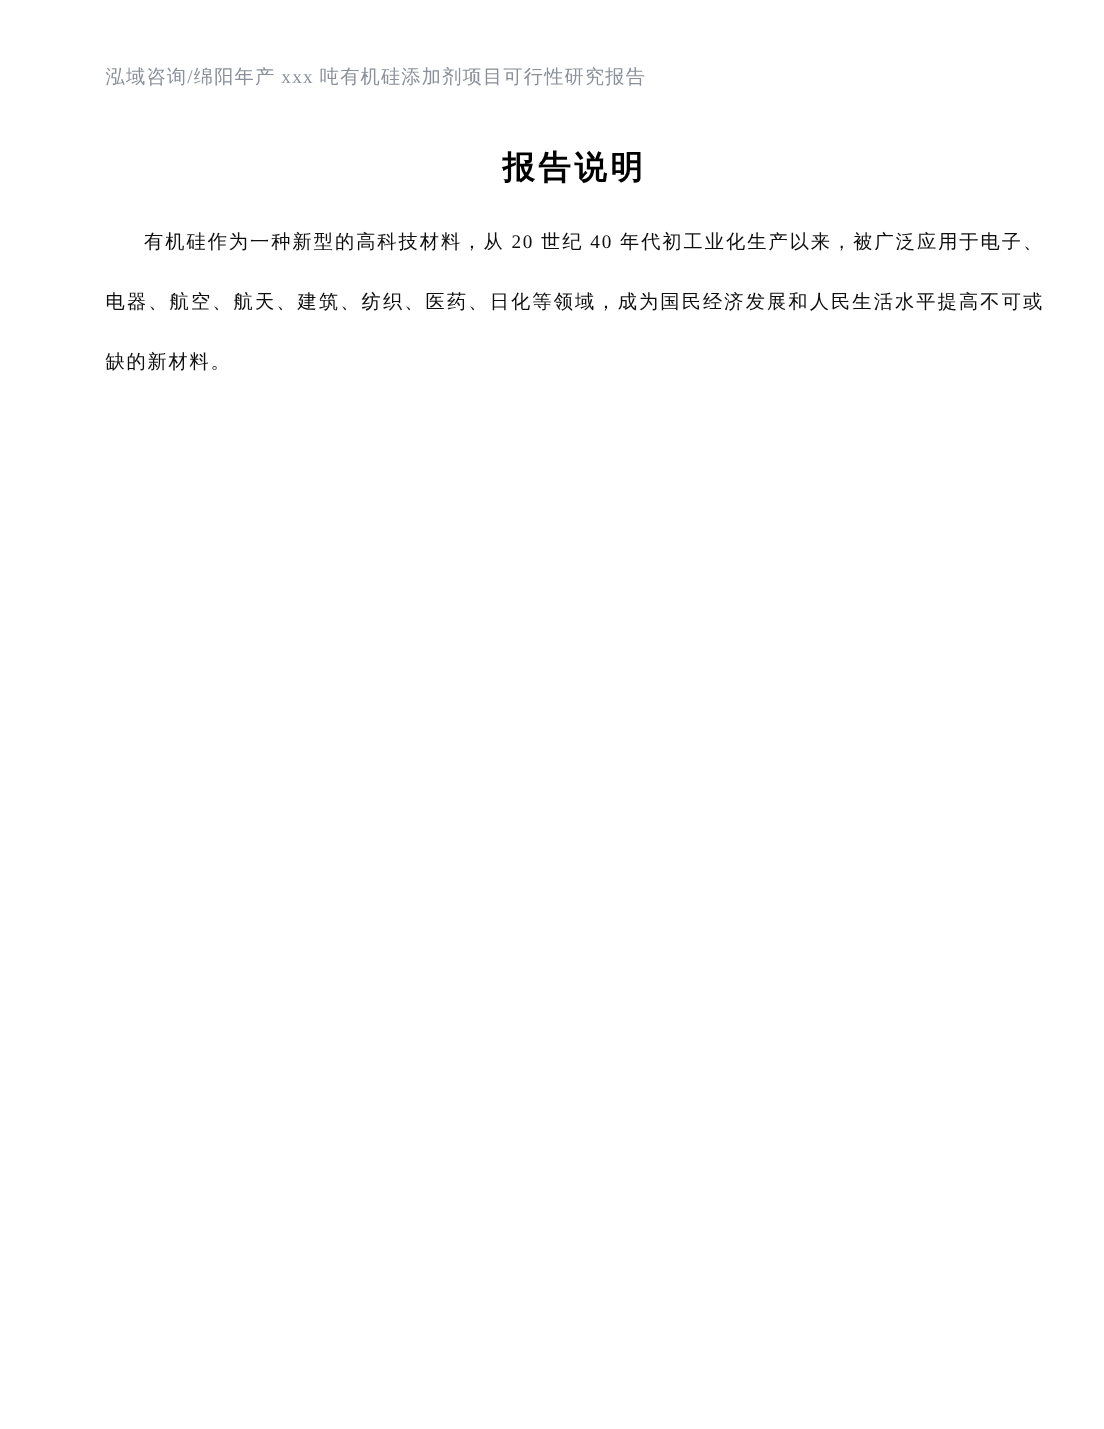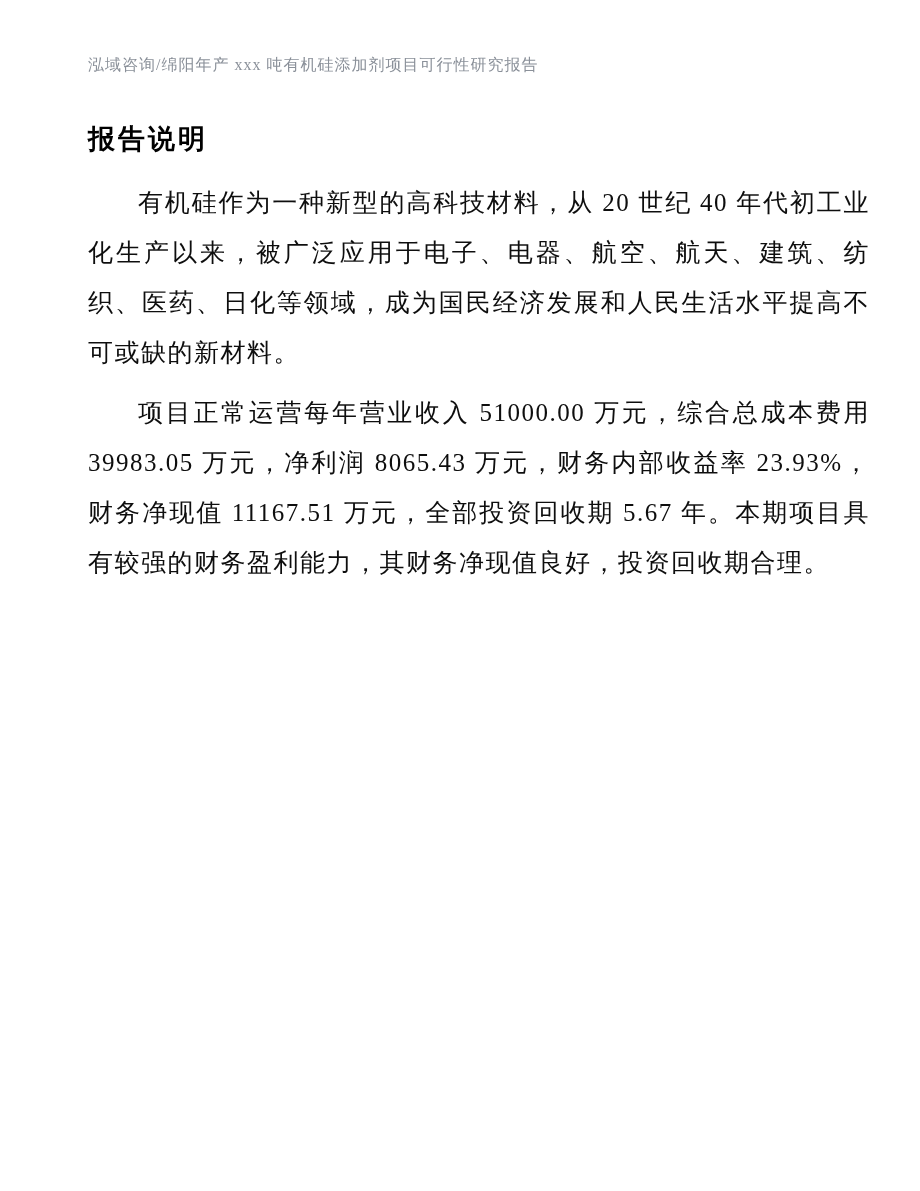--- a/index.html
+++ b/index.html
@@ -18,49 +18,48 @@
   }
   .doc-header {
     font-size: 16px;
     line-height: 20px;
     letter-spacing: 1px;
     color: #8a9099;
     text-align: left;
   }
   .doc-title {
     margin-top: 48px;
-    text-align: left;
+    text-align: center;
     font-size: 27px;
     line-height: 32px;
     font-weight: 700;
     letter-spacing: 3px;
     color: #000000;
     
     width: 782px;
   }
   .doc-body {
     margin-top: 23px;
     width: 782px;
   }
   .doc-body p {
-    font-size: 25px;
+    font-size: 16px;
     line-height: 50px;
     letter-spacing: 1.5px;
     color: #0e0e0e;
     text-align: justify;
     text-justify: inter-ideograph;
     text-indent: 2em;
     margin: 0 0 10px 0;
   }
 </style>
 </head>
 <body>
 
 <div class="page">
   <div class="doc-header">泓域咨询/绵阳年产 xxx 吨有机硅添加剂项目可行性研究报告</div>
 
   <h1 class="doc-title">报告说明</h1>
 
   <div class="doc-body">
     <p>有机硅作为一种新型的高科技材料，从 20 世纪 40 年代初工业化生产以来，被广泛应用于电子、电器、航空、航天、建筑、纺织、医药、日化等领域，成为国民经济发展和人民生活水平提高不可或缺的新材料。</p>
-    <p>项目正常运营每年营业收入 51000.00 万元，综合总成本费用 39983.05 万元，净利润 8065.43 万元，财务内部收益率 23.93%，财务净现值 11167.51 万元，全部投资回收期 5.67 年。本期项目具有较强的财务盈利能力，其财务净现值良好，投资回收期合理。</p>
   </div>
 </div>
 
 </body></html>

